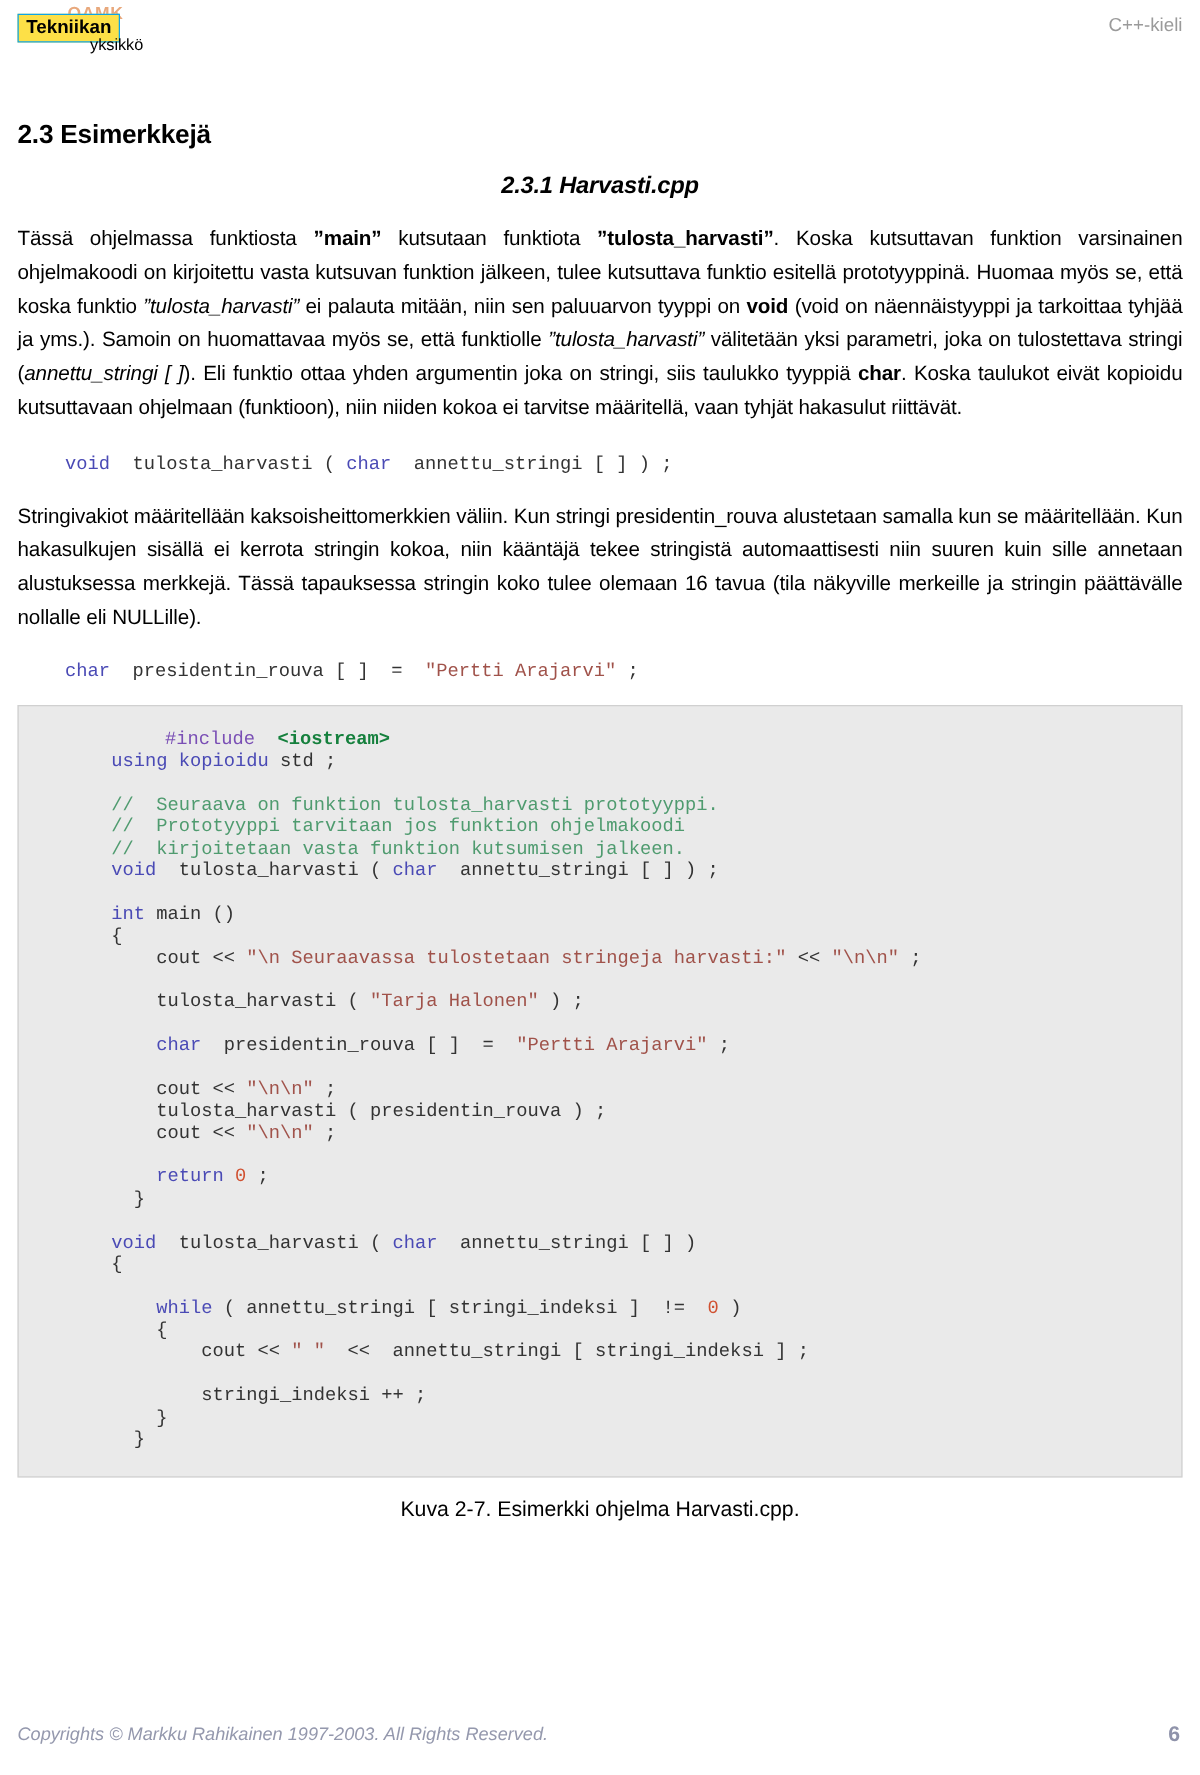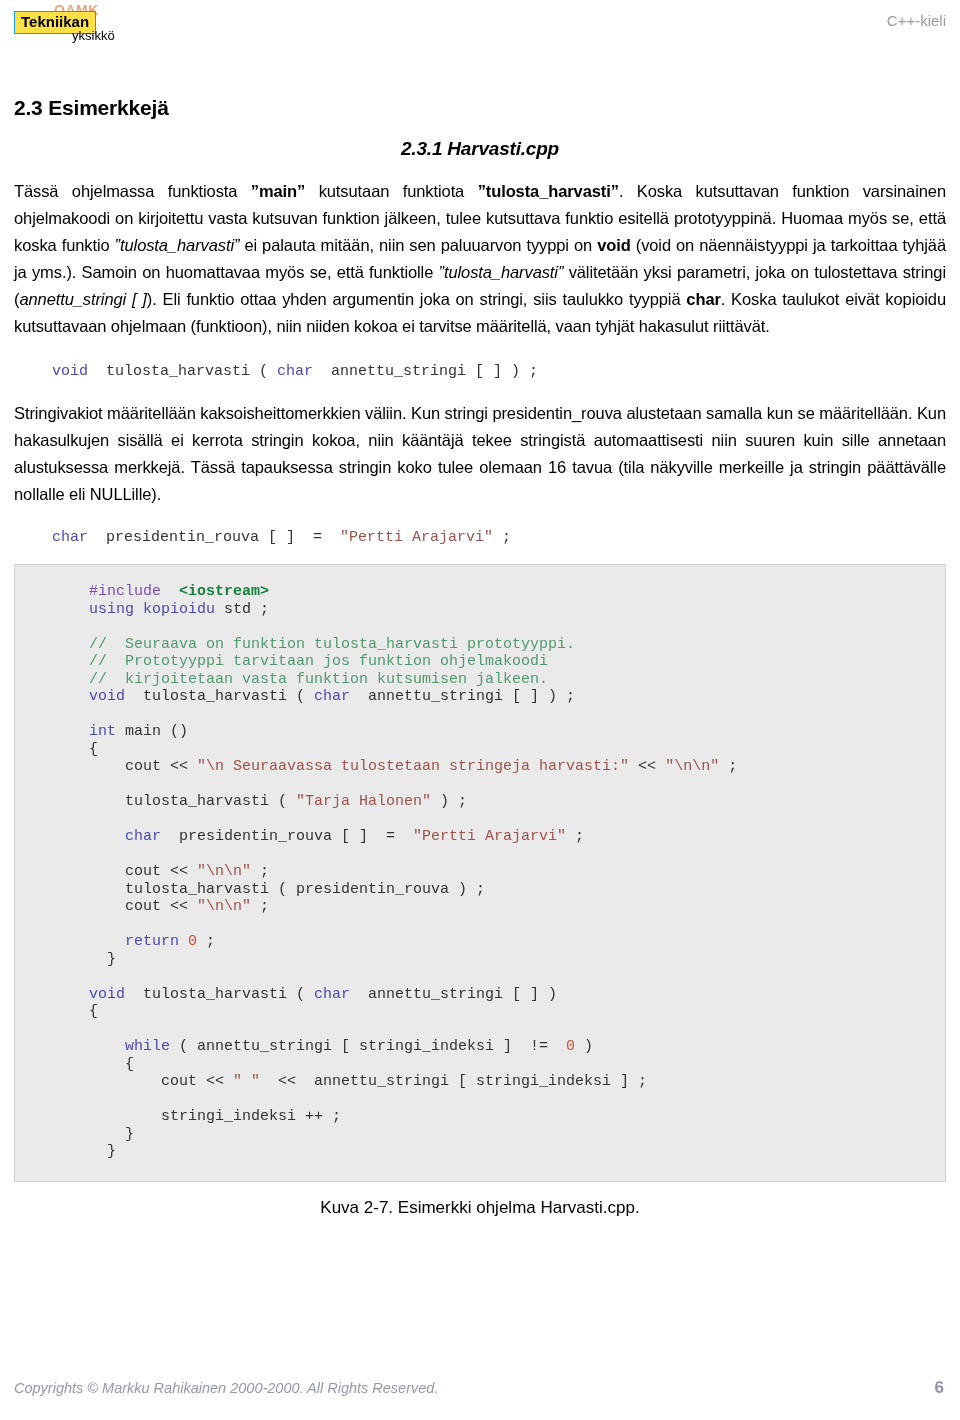--- a/index.html
+++ b/index.html
@@ -121,21 +121,21 @@
   }
   .code-inline-block2 {
     margin: 20px 0 16px 38px;
   }
 
   .kw   { color: #4a4ab5; }
   .str  { color: #a0524a; }
   .cmt  { color: #4f9b6f; }
   .num  { color: #d05030; }
   .inc  { color: #15803d; font-weight: bold; }
-  .pre  { color: #7a4fb5; }
+  .pre  { color: #7a4fb5; margin-left: 43px; }
 
   .code-box {
     margin: 0 0 0 0;
     background: #eaeaea;
     border: 1px solid #d0d0d0;
     padding: 18px 14px 20px 74px;
     width: 932px;
   }
   .code-box .code-line {
     font-size: 15px;
@@ -241,15 +241,15 @@
       <div class="code-blank"></div>
       <div class="code-line"><span>        stringi_indeksi ++ ;</span></div>
       <div class="code-line"><span>    }</span></div>
       <div class="code-line"><span>  }</span></div>
     </div>
 
   <div class="figure-caption">Kuva 2-7. Esimerkki ohjelma Harvasti.cpp.</div>
 </div>
 
 <div class="page-footer">
-  <div class="footer-copy">Copyrights © Markku Rahikainen 2000-2000. All Rights Reserved.</div>
+  <div class="footer-copy">Copyrights © Markku Rahikainen 1997-2003. All Rights Reserved.</div>
   <div class="footer-page">6</div>
 </div>
 
 </body></html>

